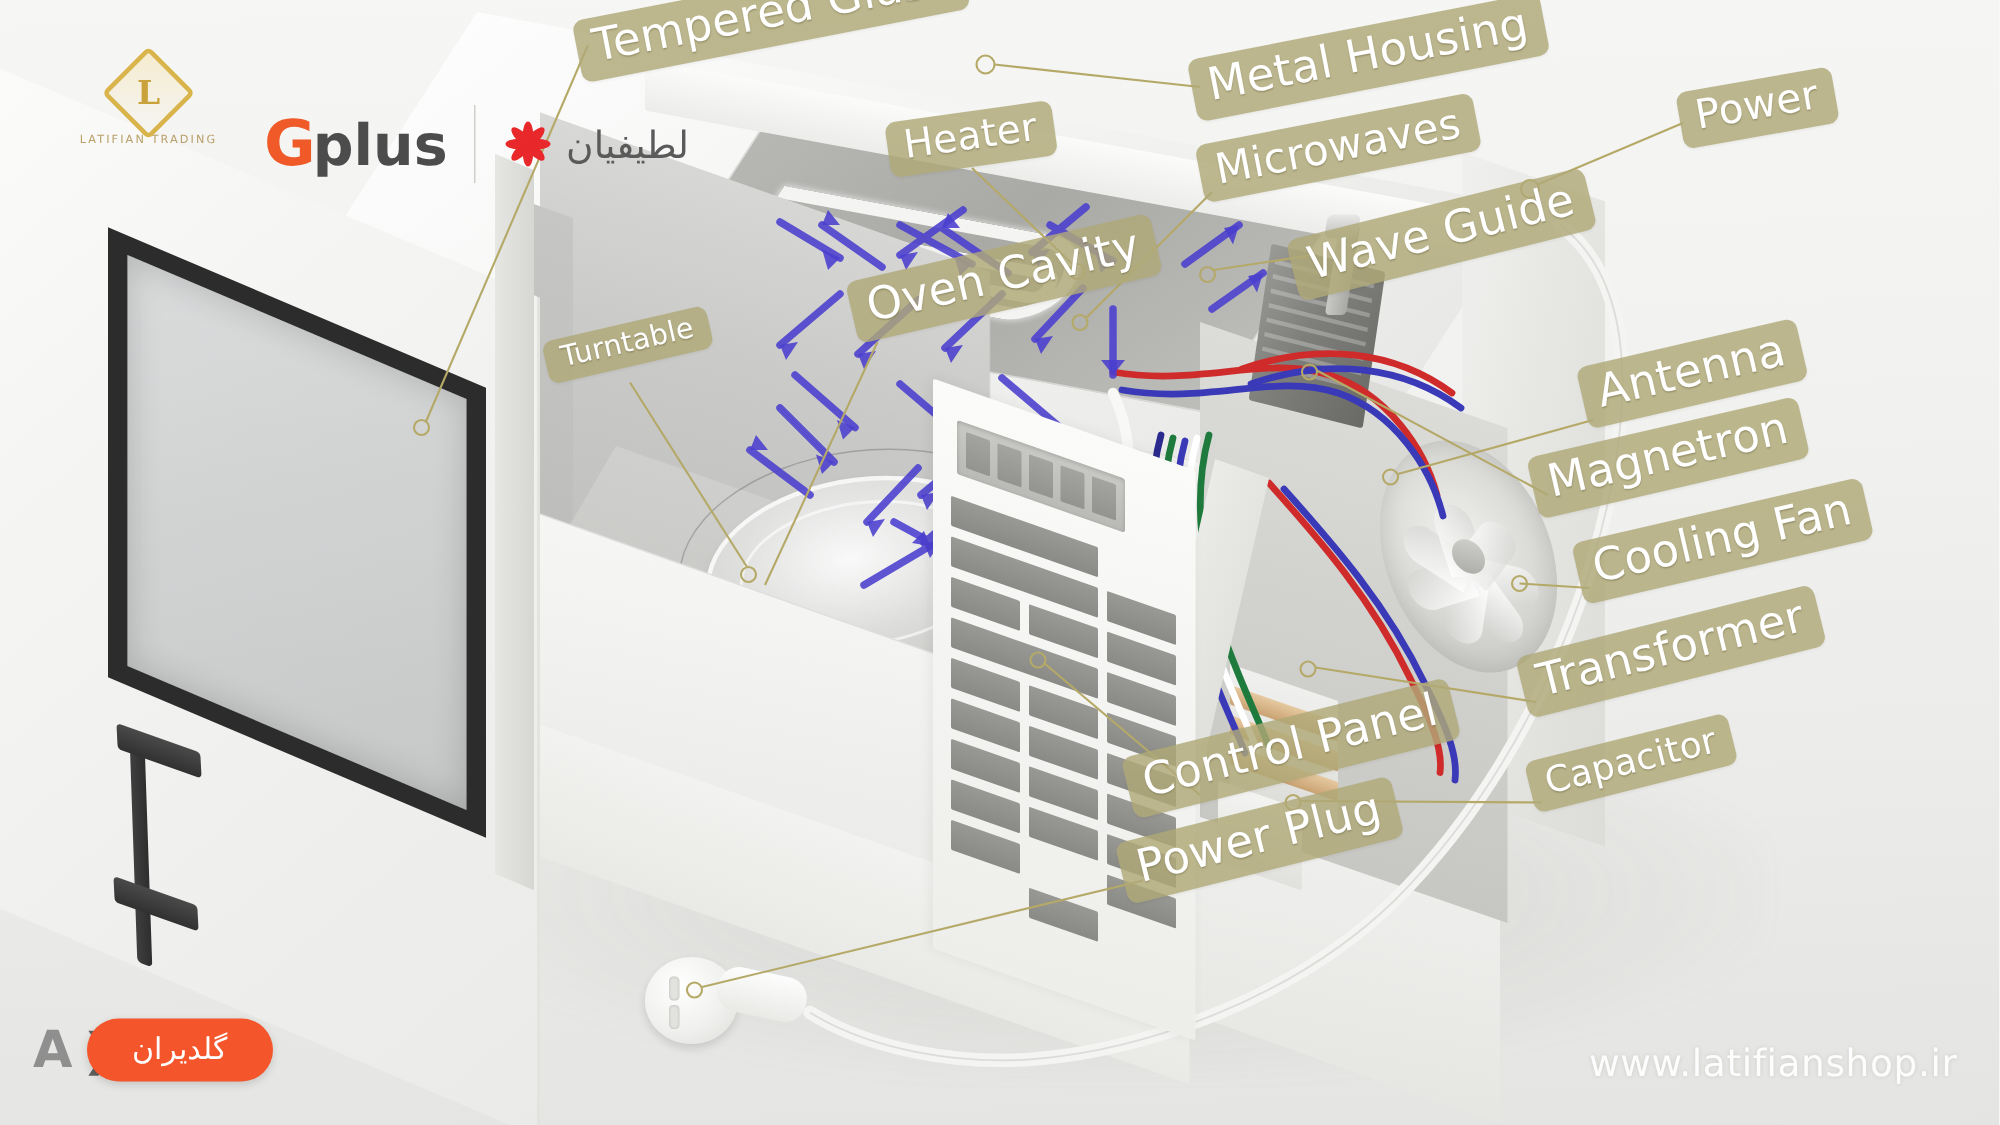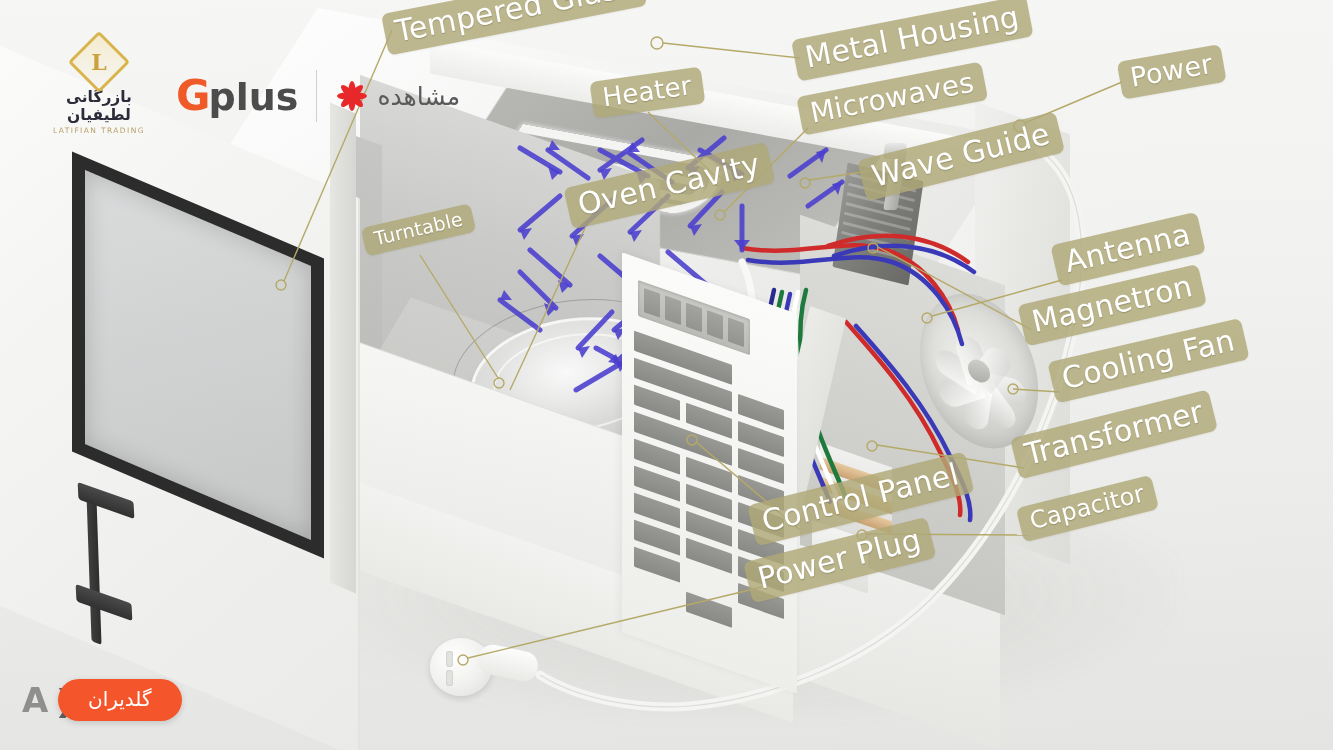--- a/index.html
+++ b/index.html
@@ -608,46 +608,46 @@
       <div class="label" style="left: 1015px; top: 438px; font-size: 30px; transform: rotate(-14deg); transform-origin: left center;">Transformer</div>
       <div class="label" style="left: 1020px; top: 508px; font-size: 24px; transform: rotate(-14deg); transform-origin: left center;">Capacitor</div>
       <div class="label" style="left: 752px; top: 505px; font-size: 30px; transform: rotate(-14deg); transform-origin: left center;">Control Panel</div>
       <div class="label" style="left: 748px; top: 562px; font-size: 30px; transform: rotate(-14deg); transform-origin: left center;">Power Plug</div>
     </div>
 
   <div class="brand-latifian">
     <div class="diamond">
       <span>L</span>
     </div>
-    <div class="brand-fa">بازرگانی لطیفیان</div>
     <div class="brand-en">LATIFIAN TRADING</div>
   </div>
 
   <div class="brand-gplus">
     <div class="gplus-mark">
       <span class="gplus-g">G</span>
       <span class="gplus-plus">plus</span>
     </div>
     <div class="divider-v"></div>
     <div class="goldiran">
       <div class="flower">
         <span class="petal" style="transform:translate(-50%,-100%) rotate(0deg)"></span>
         <span class="petal" style="transform:translate(-50%,-100%) rotate(45deg)"></span>
         <span class="petal" style="transform:translate(-50%,-100%) rotate(90deg)"></span>
         <span class="petal" style="transform:translate(-50%,-100%) rotate(135deg)"></span>
         <span class="petal" style="transform:translate(-50%,-100%) rotate(180deg)"></span>
         <span class="petal" style="transform:translate(-50%,-100%) rotate(225deg)"></span>
         <span class="petal" style="transform:translate(-50%,-100%) rotate(270deg)"></span>
         <span class="petal" style="transform:translate(-50%,-100%) rotate(315deg)"></span>
       </div>
-      <div class="goldiran-fa">مشاهده</div>
+      <div class="goldiran-fa">لطیفیان</div>
     </div>
   </div>
 
   <div class="wm-left">
     <span>A</span>
     <span class="wm-chevron">❯</span>
     <span class="wm-dotcom">.com</span>
   </div>
   <div class="cta">گلدیران</div>
 
+  <div class="wm-right">www.latifianshop.ir</div>
 
 </div>
 
 </body></html>

